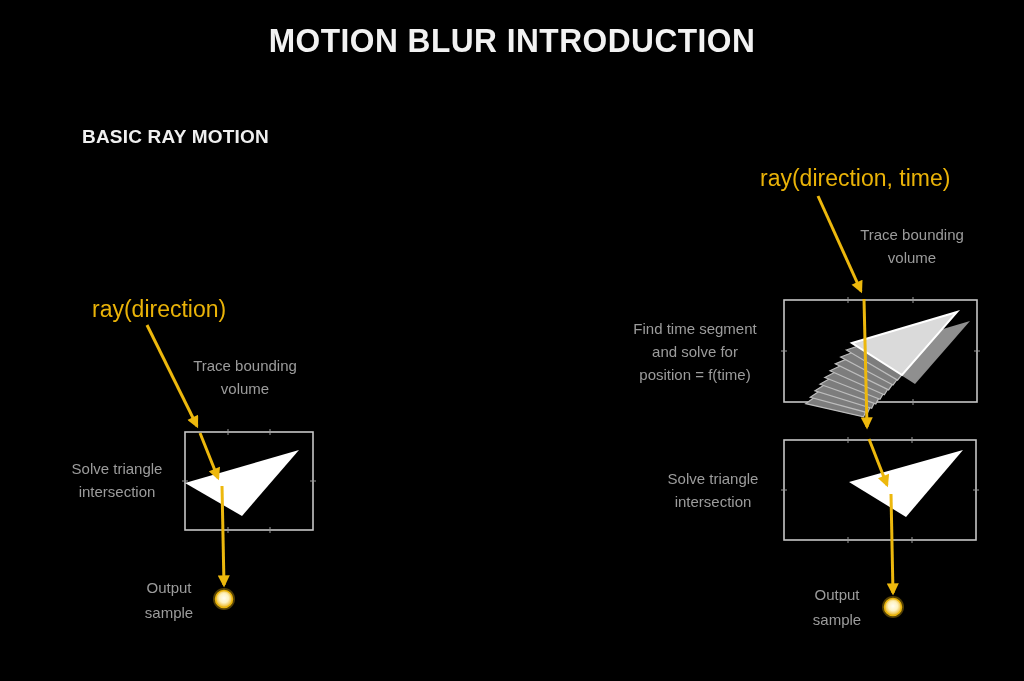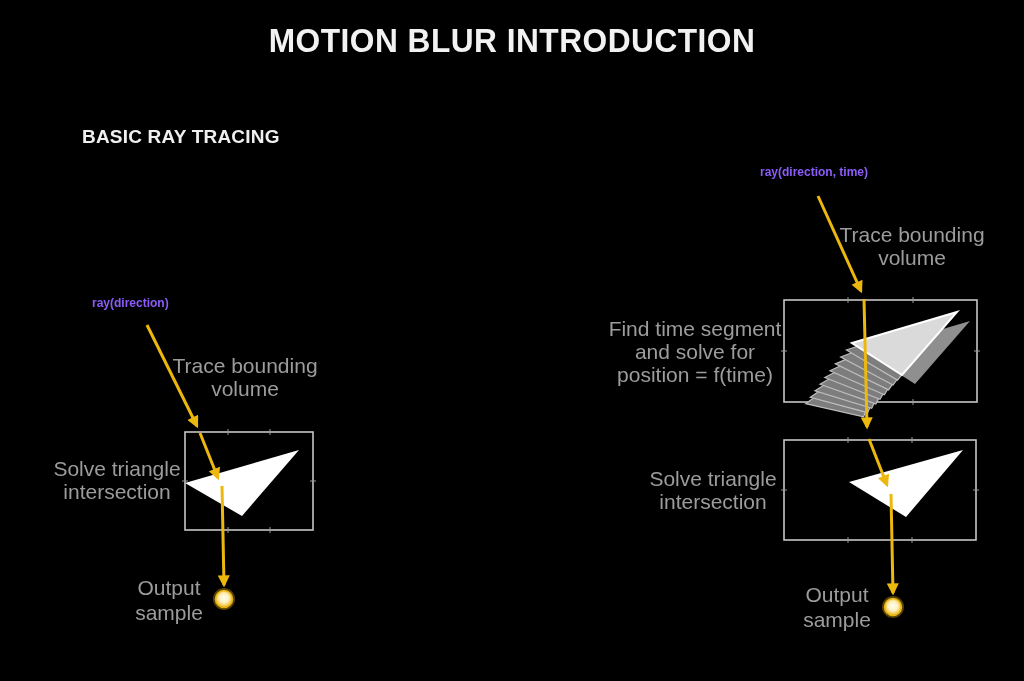--- a/index.html
+++ b/index.html
@@ -18,27 +18,27 @@
     color:#f2f2f2;
     transform:scaleX(0.96);
   }
   .heading{
     font-size:19px;font-weight:bold;letter-spacing:0.2px;
     color:#efefef;
   }
   .heading-left{left:82px;top:126px;}
   .heading-right{left:667px;top:126px;}
   .ray-label{
-    font-size:12px;font-weight:bold;
-    color:#8b5cf6;
+    font-size:23px;font-weight:normal;
+    color:#eab308;
   }
   .ray-left{left:92px;top:296px;text-align:right;}
   .ray-right{left:760px;top:165px;}
   .gray-label{
-    font-size:21px;line-height:23px;color:#9c9c9c;text-align:center;
+    font-size:15px;line-height:23px;color:#9c9c9c;text-align:center;
   }
   .trace-left{left:155px;top:354px;width:180px;}
   .solve-left{left:27px;top:457px;width:180px;}
   .output-left{left:109px;top:575px;width:120px;line-height:25px;}
   .trace-right{left:822px;top:223px;width:180px;}
   .find-right{left:605px;top:317px;width:180px;text-align:center;}
   .solve-right{left:623px;top:467px;width:180px;}
   .output-right{left:777px;top:582px;width:120px;line-height:25px;}
   svg{position:absolute;left:0;top:0;}
 </style>
@@ -124,21 +124,21 @@
       <line x1="864" y1="299" x2="867" y2="427" marker-end="url(#arrow)"></line>
       <line x1="869" y1="439" x2="887" y2="485" marker-end="url(#arrow)"></line>
       <line x1="891" y1="494" x2="893" y2="593" marker-end="url(#arrow)"></line>
     </g>
     <circle cx="893" cy="607" r="11" fill="#edb80d" opacity="0.35"></circle>
     <circle cx="893" cy="607" r="8.5" fill="url(#dotGrad)" stroke="#e8b30a" stroke-width="1.5"></circle>
   </svg>
 
   <div class="txt title">MOTION BLUR INTRODUCTION</div>
 
-  <div class="txt heading heading-left">BASIC RAY TRACING</div>
+  <div class="txt heading heading-left">BASIC RAY MOTION</div>
 
   <div class="txt ray-label ray-left">ray(direction)</div>
   <div class="txt gray-label trace-left">Trace bounding
 volume</div>
   <div class="txt gray-label solve-left">Solve triangle
 intersection</div>
   <div class="txt gray-label output-left">Output
 sample</div>
 
   <div class="txt ray-label ray-right">ray(direction, time)</div>

